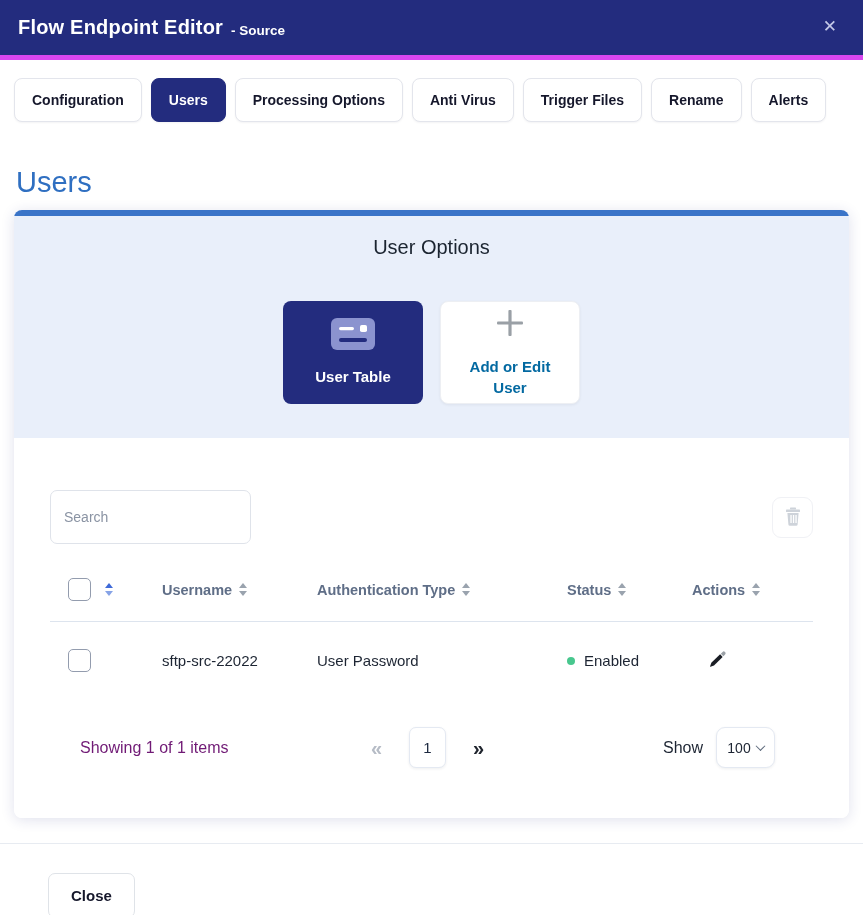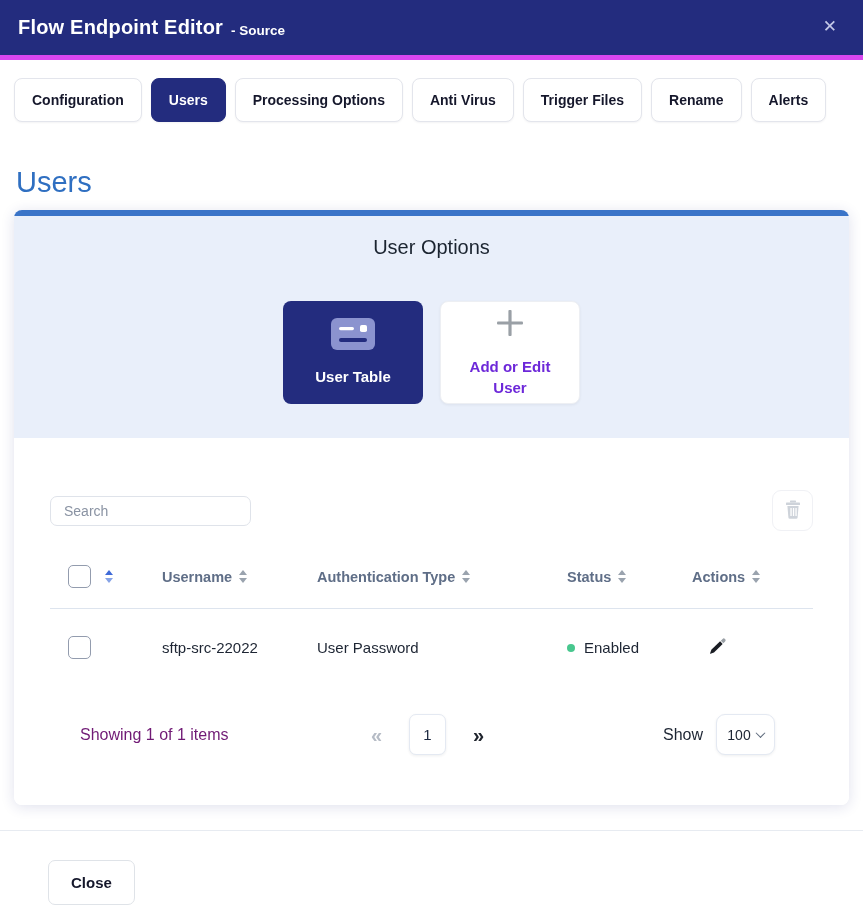--- a/index.html
+++ b/index.html
@@ -79,29 +79,29 @@
     display: flex; flex-direction: column; align-items: center; justify-content: center;
     gap: 10px;
     font-size: 15px; font-weight: 700;
     cursor: pointer;
     border: none;
     font-family: "Liberation Sans", sans-serif;
     line-height: 1.45;
     padding: 0 24px;
   }
   .option-btn.active { background: #232c7e; color: #fff; }
-  .option-btn.plain  { background: #fff; color: #6d28d9; border: 1px solid #edeff3; box-shadow: 0 1px 3px rgba(16,24,40,.06); }
+  .option-btn.plain  { background: #fff; color: #0369a1; border: 1px solid #edeff3; box-shadow: 0 1px 3px rgba(16,24,40,.06); }
   .option-label { white-space: normal; }
 
   
   .table-section { padding: 52px 36px 50px 36px; background: #fff; }
 
   .toolbar { display: flex; justify-content: space-between; align-items: center; margin-bottom: 26px; }
   .search-input {
-    width: 201px; height: 30px;
+    width: 201px; height: 54px;
     border: 1px solid #dfe3ea; border-radius: 7px;
     padding: 0 13px; font-size: 14px; color: #2c3344;
     outline: none; background: #fff;
     font-family: "Liberation Sans", sans-serif;
   }
   .search-input::placeholder { color: #8a93a3; }
   .trash-btn {
     width: 41px; height: 41px;
     border: 1px solid #f0f1f5; border-radius: 9px;
     background: #fff; display: flex; align-items: center; justify-content: center;

